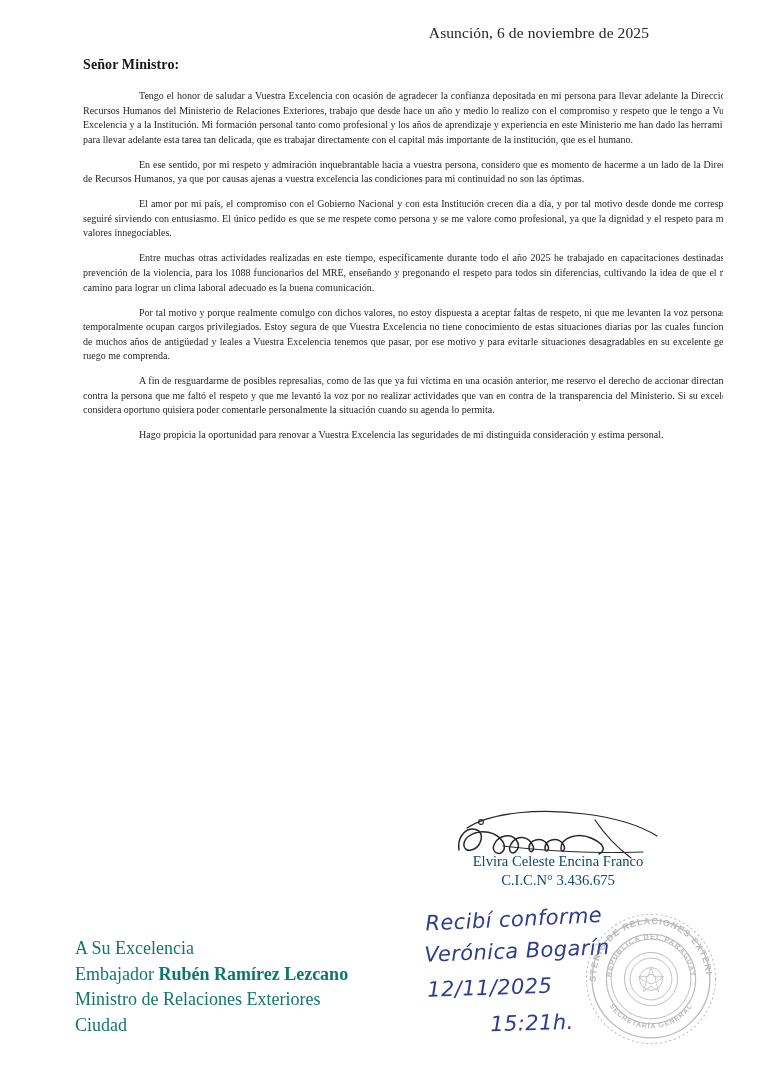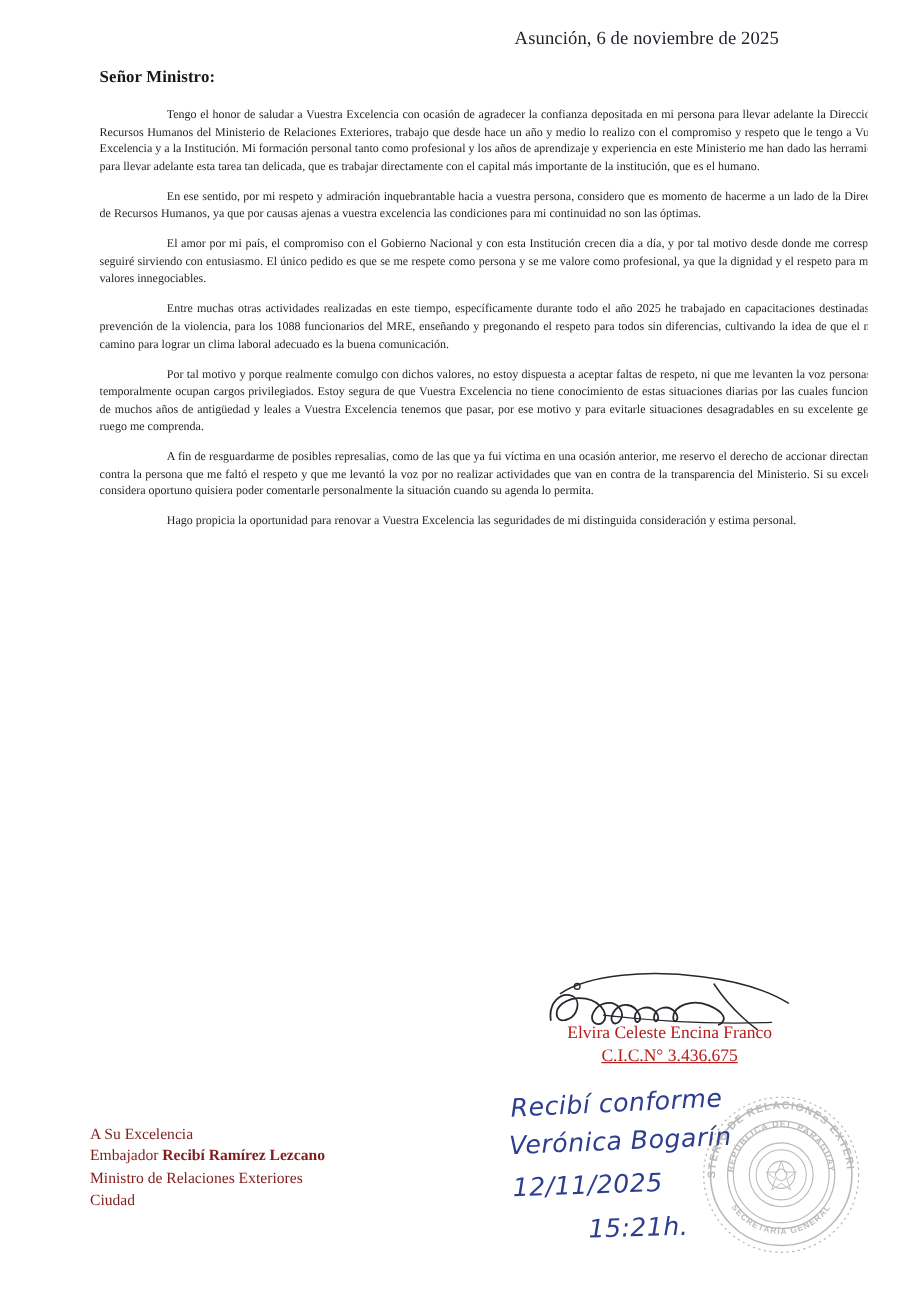--- a/index.html
+++ b/index.html
@@ -60,42 +60,42 @@
 
   
   .signature-block {
     position: absolute;
     top: 852px;
     left: 386px;
     width: 250px;
     text-align: center;
     font-size: 14.6px;
     line-height: 1.32;
-    color: #b91c1c;
+    color: #0c4a6e;
   }
   .signer-name { white-space: nowrap; }
-  .signer-id  { white-space: nowrap; text-decoration: underline; }
+  .signer-id  { white-space: nowrap; }
 
   .signature-scribble {
     position: absolute;
     top: 806px;
     left: 398px;
     width: 230px;
     height: 62px;
     pointer-events: none;
   }
 
   
   .addressee {
     position: absolute;
     top: 936px;
     left: 28px;
-    font-size: 13px;
+    font-size: 18px;
     line-height: 1.42;
-    color: #7f1d1d;
+    color: #0f766e;
   }
   .addressee .ln { display: block; white-space: nowrap; }
   .addressee .bold { font-weight: 700; }
   .addressee .underline {
     text-underline-offset: 2px;
   }
 
   
   .handwriting {
     position: absolute;
@@ -166,21 +166,21 @@
     </g>
   </svg>
 
   <div class="signature-block">
     <div class="signer-name">Elvira Celeste Encina Franco</div>
     <div class="signer-id">C.I.C.N° 3.436.675</div>
   </div>
 
   <div class="addressee">
     <span class="ln">A Su Excelencia</span>
-    <span class="ln"><span>Embajador </span><span class="bold">Recibí Ramírez Lezcano</span></span>
+    <span class="ln"><span>Embajador </span><span class="bold">Rubén Ramírez Lezcano</span></span>
     <span class="ln">Ministro de Relaciones Exteriores</span>
     <span class="ln underline">Ciudad</span>
   </div>
 
   <div class="handwriting">
     <span class="hw-line hw-conforme">Recibí conforme</span>
     <span class="hw-line hw-name">Verónica Bogarín</span>
     <span class="hw-line hw-date">12/11/2025</span>
     <span class="hw-line hw-time">15:21h.</span>
   </div>

